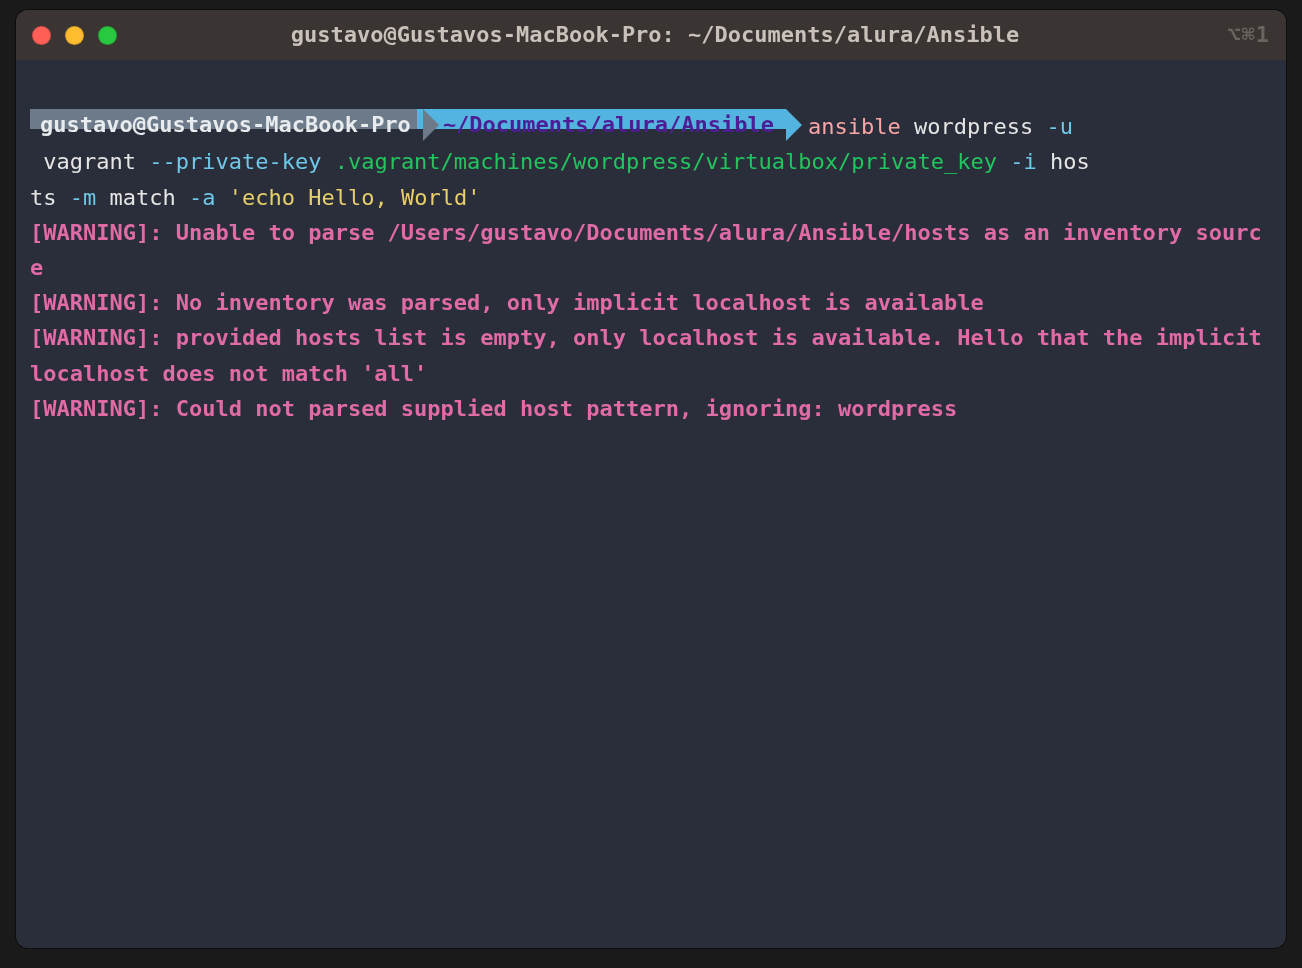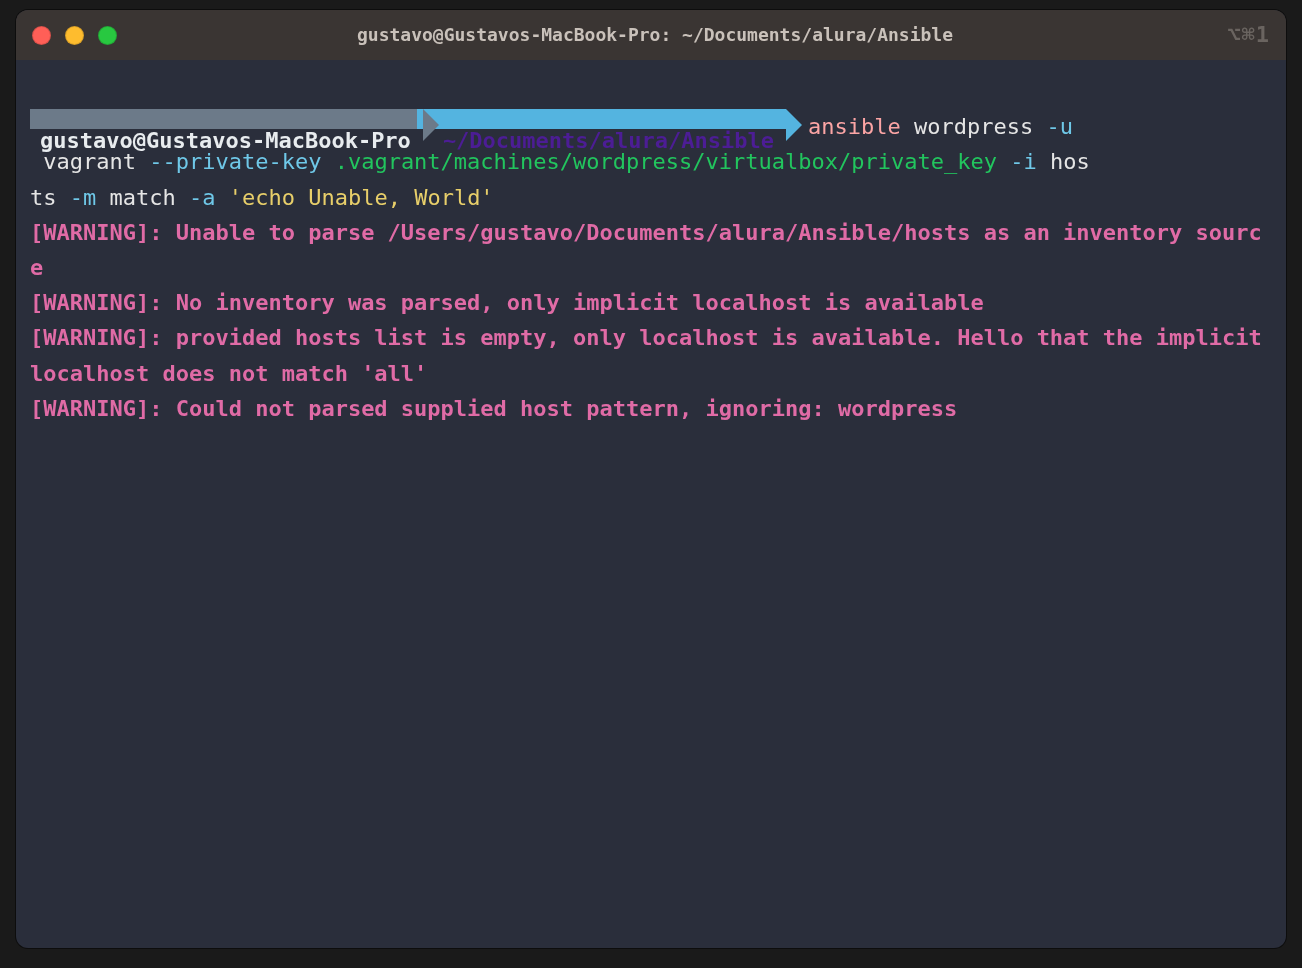--- a/index.html
+++ b/index.html
@@ -44,21 +44,21 @@
   }
   .light.red    { background: #ff5f57; border: 1px solid rgba(0,0,0,0.15); }
   .light.yellow { background: #febc2e; border: 1px solid rgba(0,0,0,0.15); }
   .light.green  { background: #28c840; border: 1px solid rgba(0,0,0,0.15); }
   .title {
     position: absolute;
     left: 8px; right: 0;
     text-align: center;
     color: #c9c1ba;
     font-weight: 600;
-    font-size: 18px;
+    font-size: 22px;
     pointer-events: none;
   }
   .titlebar-right {
     margin-left: auto;
     color: #6a6460;
     font-weight: 600;
     font-size: 22px;
     letter-spacing: 1px;
   }
   .terminal {
@@ -67,21 +67,21 @@
     color: #e6e6e6;
     white-space: pre-wrap;
     word-break: break-all;
     font-weight: 500;
   }
   .prompt-line { display: block; }
   .seg {
     display: inline-block;
     height: 20px;
     line-height: 32px;
-    padding: 16px 12px 0 16px;
+    padding: 0 12px 0 16px;
     position: relative;
     color: #1e222c;
     font-weight: 600;
     vertical-align: top;
   }
   .seg::after {
     content: "";
     position: absolute;
     right: -16px;
     top: 0;
@@ -119,19 +119,19 @@
       <div class="light red"></div>
       <div class="light yellow"></div>
       <div class="light green"></div>
     </div>
     <div class="title">gustavo@Gustavos-MacBook-Pro: ~/Documents/alura/Ansible</div>
     <div class="titlebar-right">⌥⌘1</div>
   </div>
 
   <div class="terminal">
 <span class="prompt-line"><span class="seg host">gustavo@Gustavos-MacBook-Pro</span><span class="seg path">~/Documents/alura/Ansible</span><span class="after-prompt"><span class="c-cmd">ansible</span><span class="c-white"> wordpress </span><span class="c-flag">-u</span></span></span><span class="c-white"> vagrant </span><span class="c-flag">--private-key</span><span class="c-path"> .vagrant/machines/wordpress/virtualbox/private_key</span><span class="c-flag"> -i</span><span class="c-white"> hos</span>
-<span class="c-white">ts </span><span class="c-flag">-m</span><span class="c-white"> match </span><span class="c-flag">-a</span><span class="c-str"> 'echo Unable, World'</span>
+<span class="c-white">ts </span><span class="c-flag">-m</span><span class="c-white"> match </span><span class="c-flag">-a</span><span class="c-str"> 'echo Hello, World'</span>
 <span class="warn">[WARNING]: Unable to parse /Users/gustavo/Documents/alura/Ansible/hosts as an inventory source</span>
 <span class="warn">[WARNING]: No inventory was parsed, only implicit localhost is available</span>
 <span class="warn">[WARNING]: provided hosts list is empty, only localhost is available. Hello that the implicit localhost does not match 'all'</span>
 <span class="warn">[WARNING]: Could not parsed supplied host pattern, ignoring: wordpress</span>
   </div>
 </div>
 
 </body></html>

